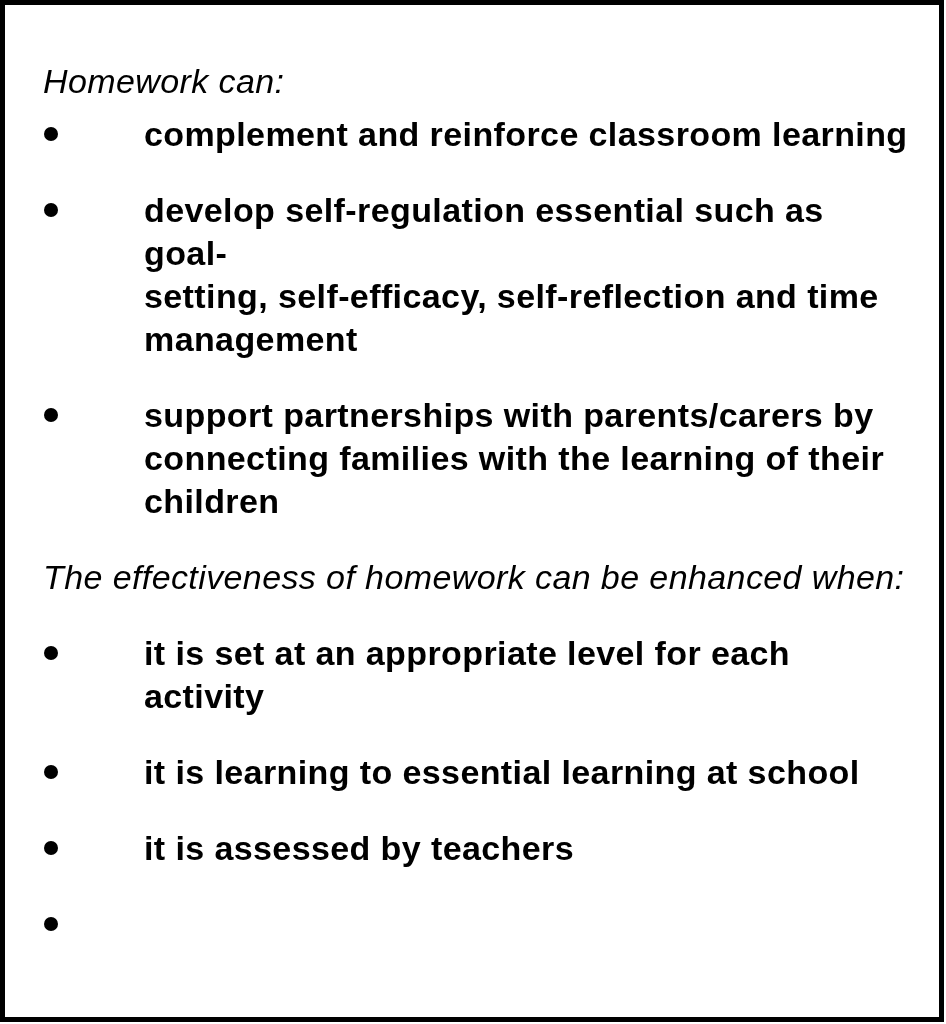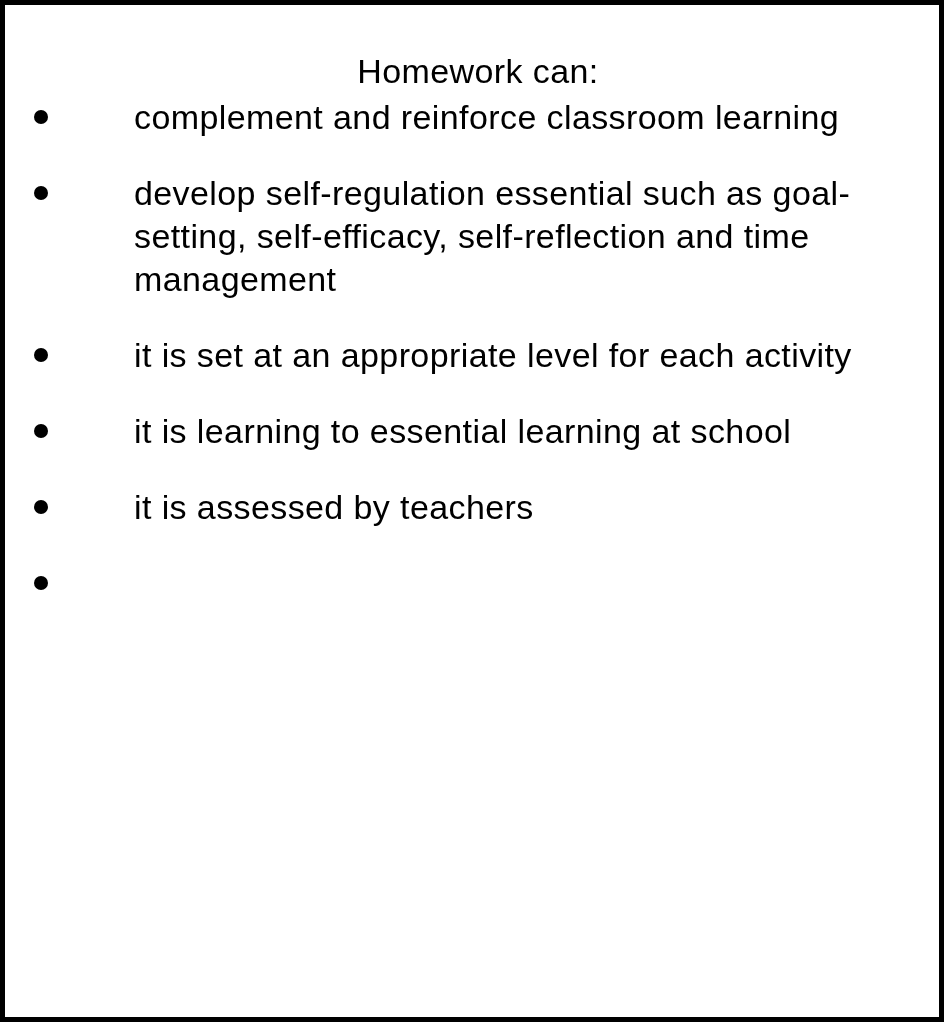--- a/index.html
+++ b/index.html
@@ -19,34 +19,35 @@
     border: 5px solid #000000;
     background: #ffffff;
     padding: 45px 16px 0 28px;
     font-family: "Liberation Sans", sans-serif;
     font-size: 34px;
     line-height: 43px;
     letter-spacing: 0.4px;
     color: #000000;
   }
   .heading {
-    margin: 0;
-    text-align: center;
+    font-style: italic;
+    margin: 10px;
   }
   .heading.first {
     margin-bottom: 3px;
   }
   .heading.second {
     margin-top: 4px;
     margin-bottom: 33px;
   }
   ul.bullets {
     list-style: none;
-    margin: 0;
+    margin: 10px;
     padding: 0;
+    font-weight: bold;
   }
   ul.bullets li {
     position: relative;
     padding-left: 101px;
     margin: 0 0 33px 0;
   }
   ul.bullets li .item-text {
     white-space: pre-line;
   }
   .dot {
@@ -70,22 +71,29 @@
     <li>
       <span class="dot"></span>
       <span class="item-text">complement and reinforce classroom learning</span>
     </li>
     <li>
       <span class="dot"></span>
       <span class="item-text">develop self-regulation essential such as goal-
 setting, self-efficacy, self-reflection and time
 management</span>
     </li>
+    <li>
+      <span class="dot"></span>
+      <span class="item-text">support partnerships with parents/carers by
+connecting families with the learning of their
+children</span>
+    </li>
   </ul>
 
+  <div class="heading second">The effectiveness of homework can be enhanced when:</div>
 
   <ul class="bullets">
     <li>
       <span class="dot"></span>
       <span class="item-text">it is set at an appropriate level for each activity</span>
     </li>
     <li>
       <span class="dot"></span>
       <span class="item-text">it is learning to essential learning at school</span>
     </li>

